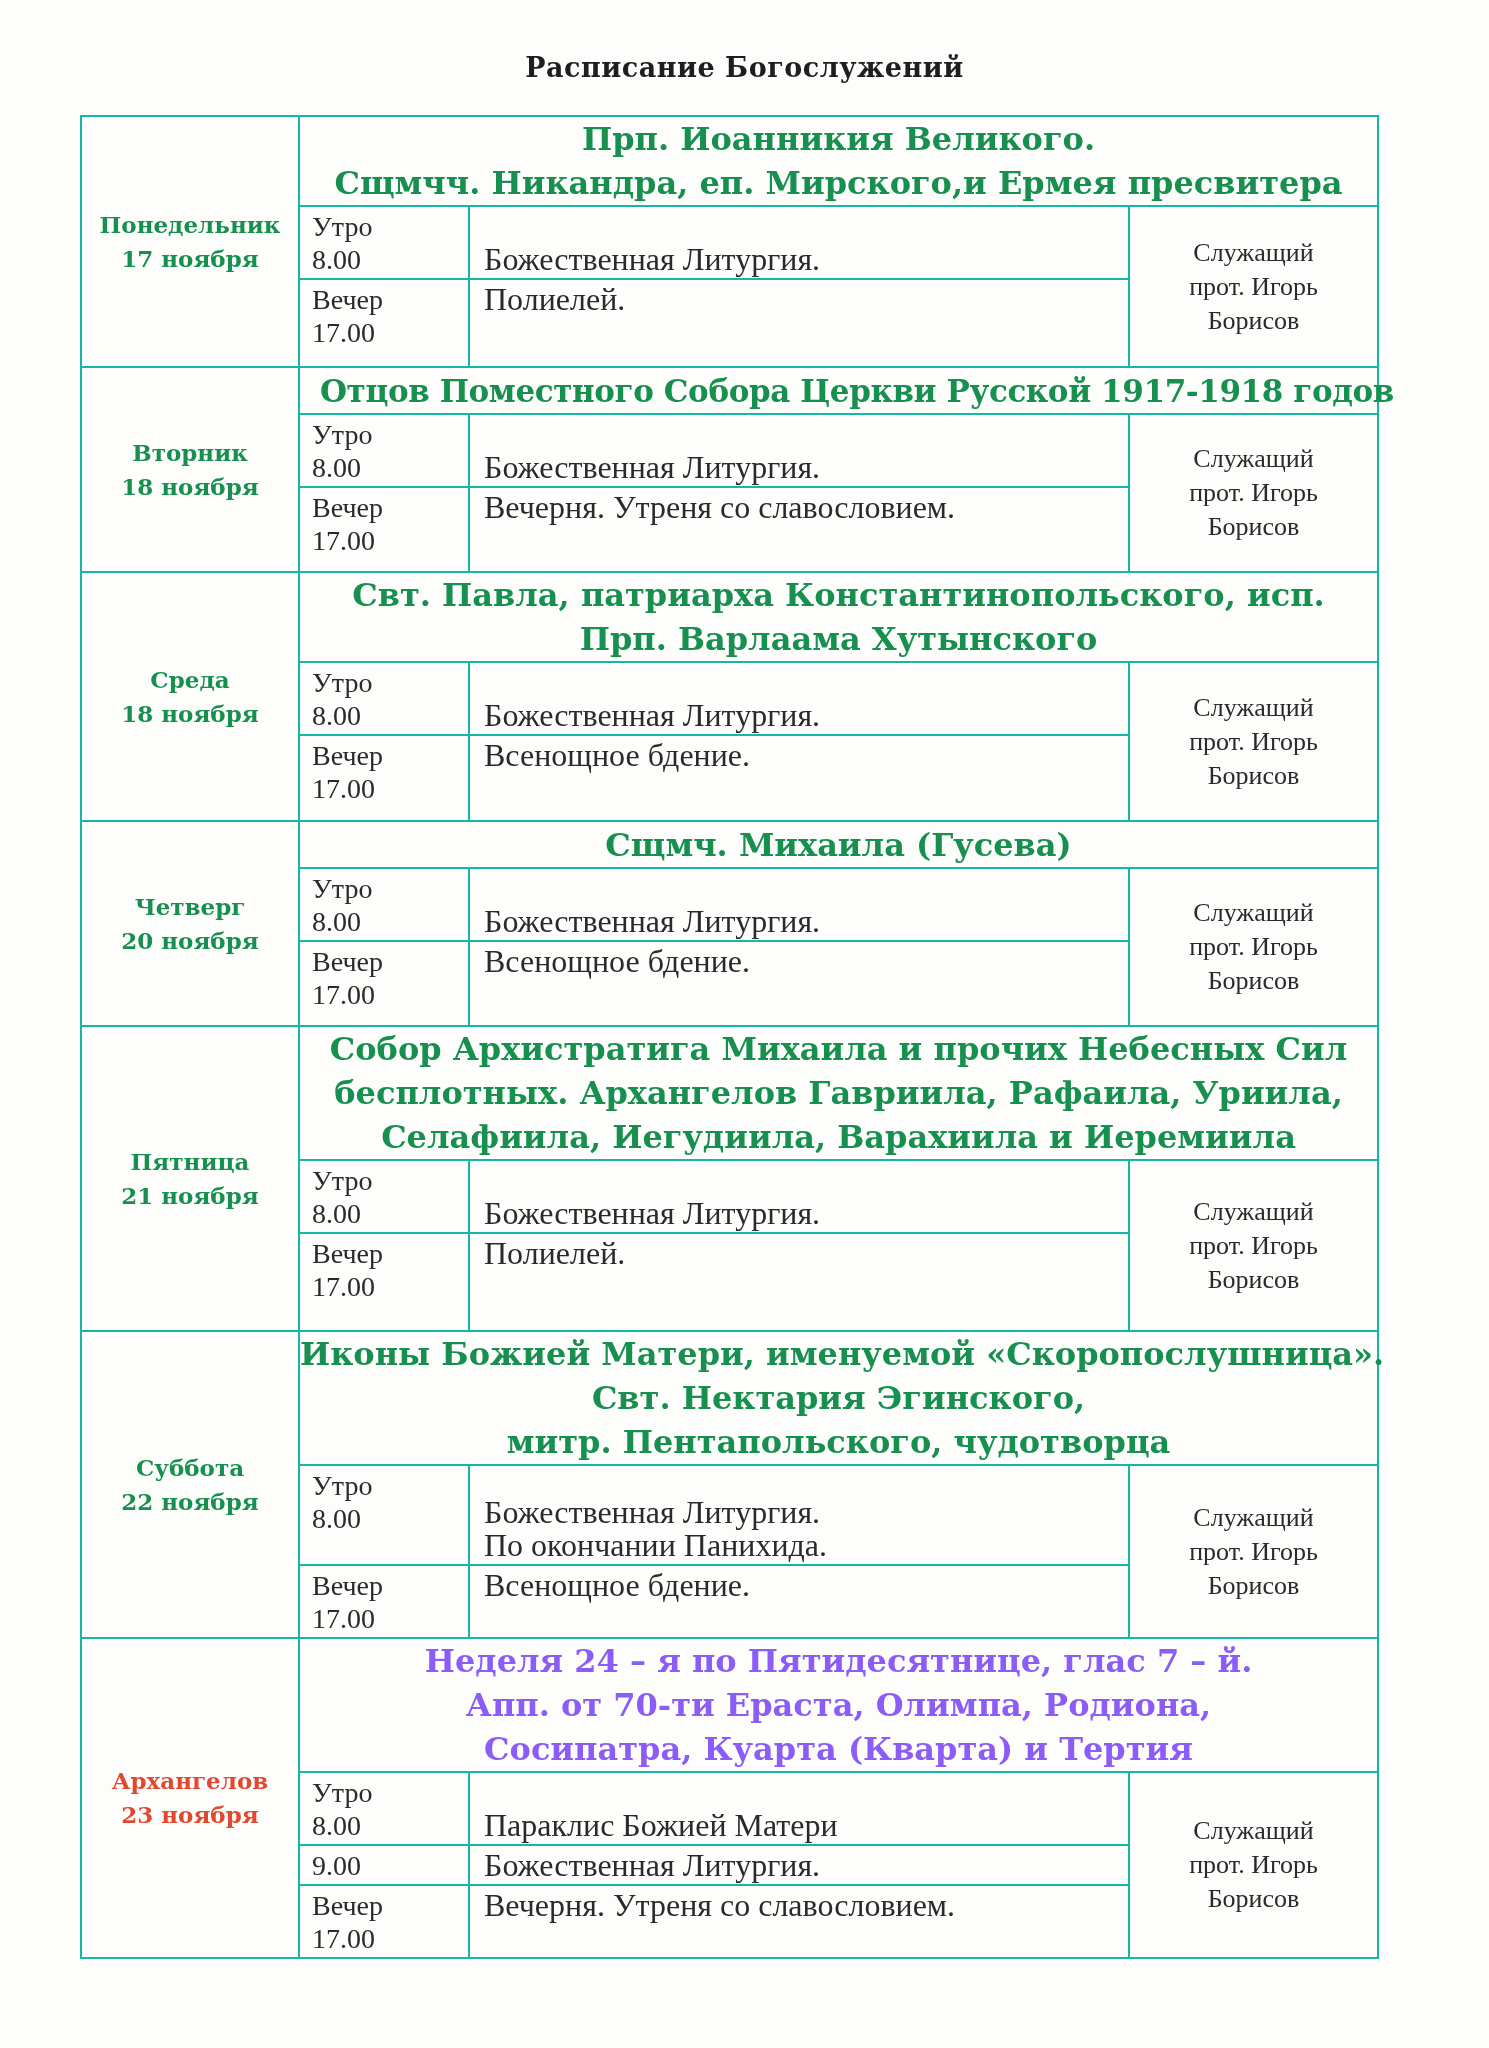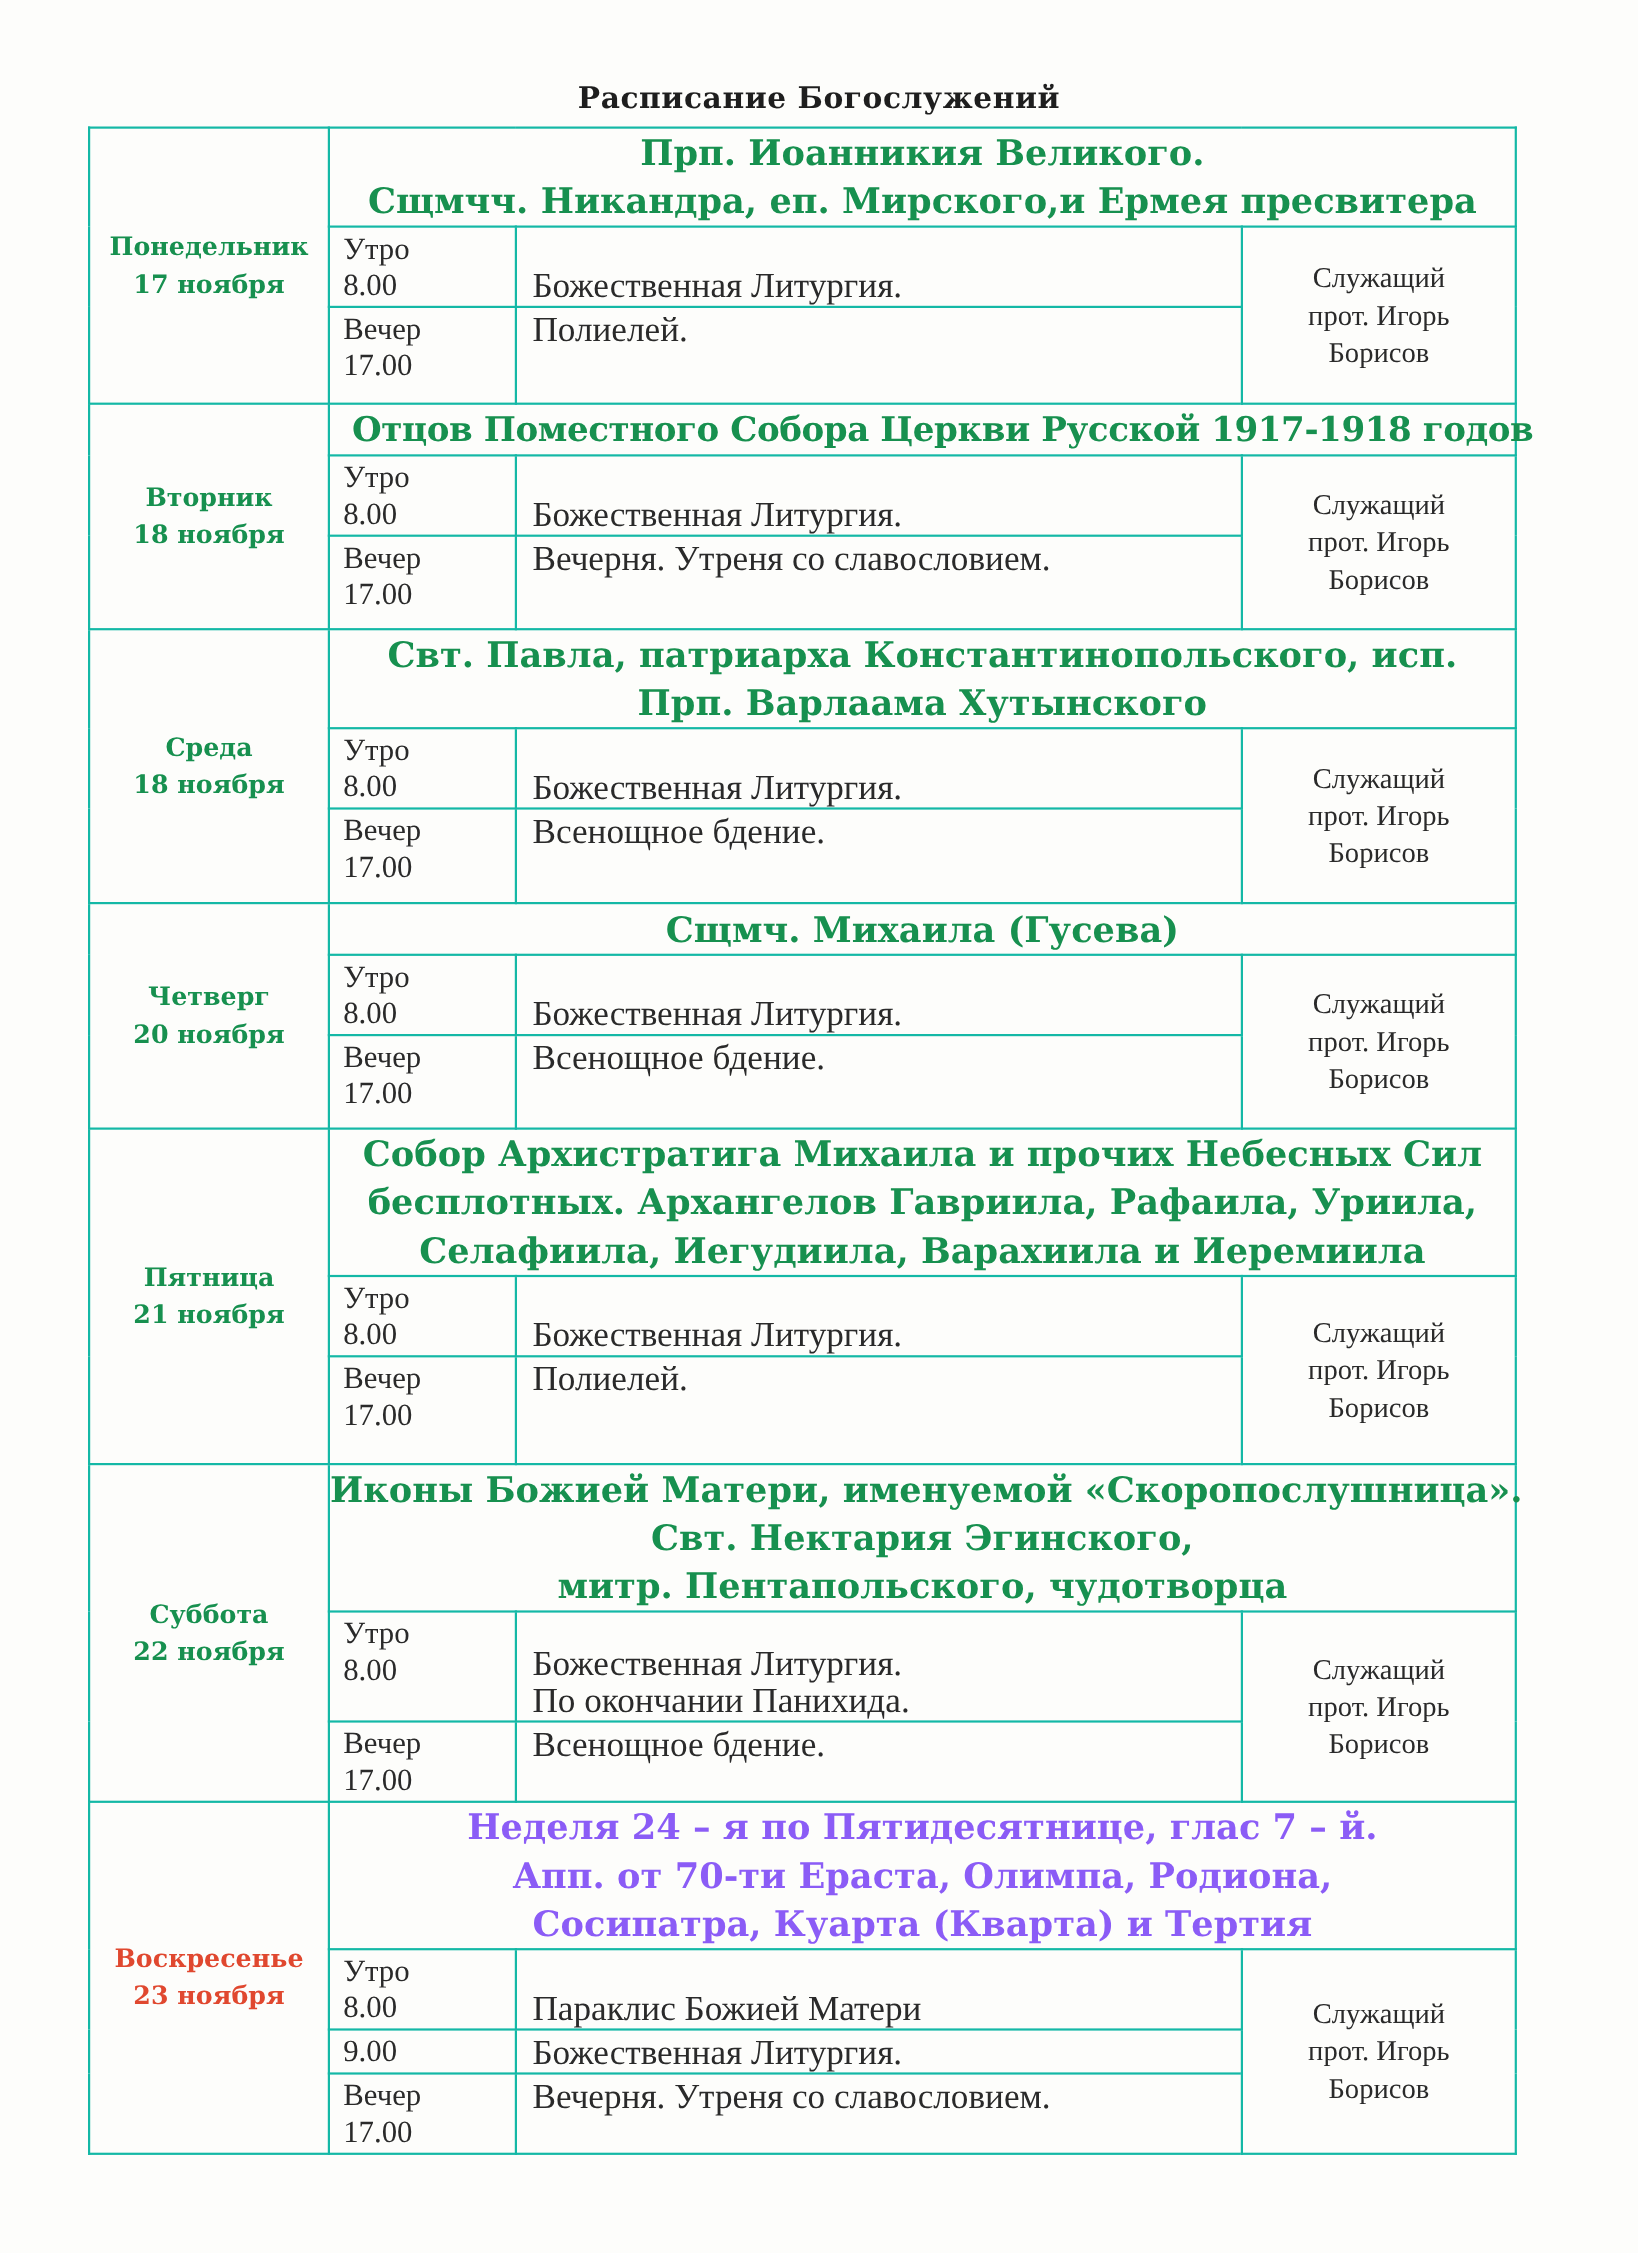--- a/index.html
+++ b/index.html
@@ -5,21 +5,21 @@
   html, body { margin: 0; padding: 0; }
   body {
     width: 1489px; height: 2048px;
     background: #fdfdfb;
     font-family: "Liberation Serif", "DejaVu Serif", serif;
     color: #2a2a2a;
     position: relative;
     overflow: hidden;
   }
   .title {
-    position: absolute; left: 0; width: 1489px; top: 74px;
+    position: absolute; left: 0; width: 1489px; top: 52px;
     text-align: center;
     font-family: "DejaVu Serif", serif;
     font-weight: bold; font-size: 27px; color: #1e1e1e;
     letter-spacing: 0.5px;
   }
   table.schedule {
     position: absolute; left: 80px; top: 115px;
     width: 1297px;
     border-collapse: collapse;
     table-layout: fixed;
@@ -272,21 +272,21 @@
         <td class="time-cell">
           <span class="t-line">Вечер</span>
           <span class="t-line">17.00</span>
         </td>
         <td class="svc-cell">
           <span class="s-line">Всенощное бдение.</span>
         </td>
       </tr>
       <tr style="height: 134px;">
         <td class="day-cell sunday" rowspan="4">
-          <span class="t-line">Воскресенье</span>
+          <span class="t-line">Архангелов</span>
           <span class="t-line">23 ноября</span>
         </td>
         <td class="feast-cell sunday" colspan="3">
           <span class="feast-line">Неделя 24  – я по Пятидесятнице,  глас 7 – й.</span>
           <span class="feast-line">Апп. от 70-ти Ераста, Олимпа, Родиона,</span>
           <span class="feast-line">Сосипатра, Куарта (Кварта) и Тертия</span>
         </td>
       </tr>
       <tr style="height: 68px;">
         <td class="time-cell">

